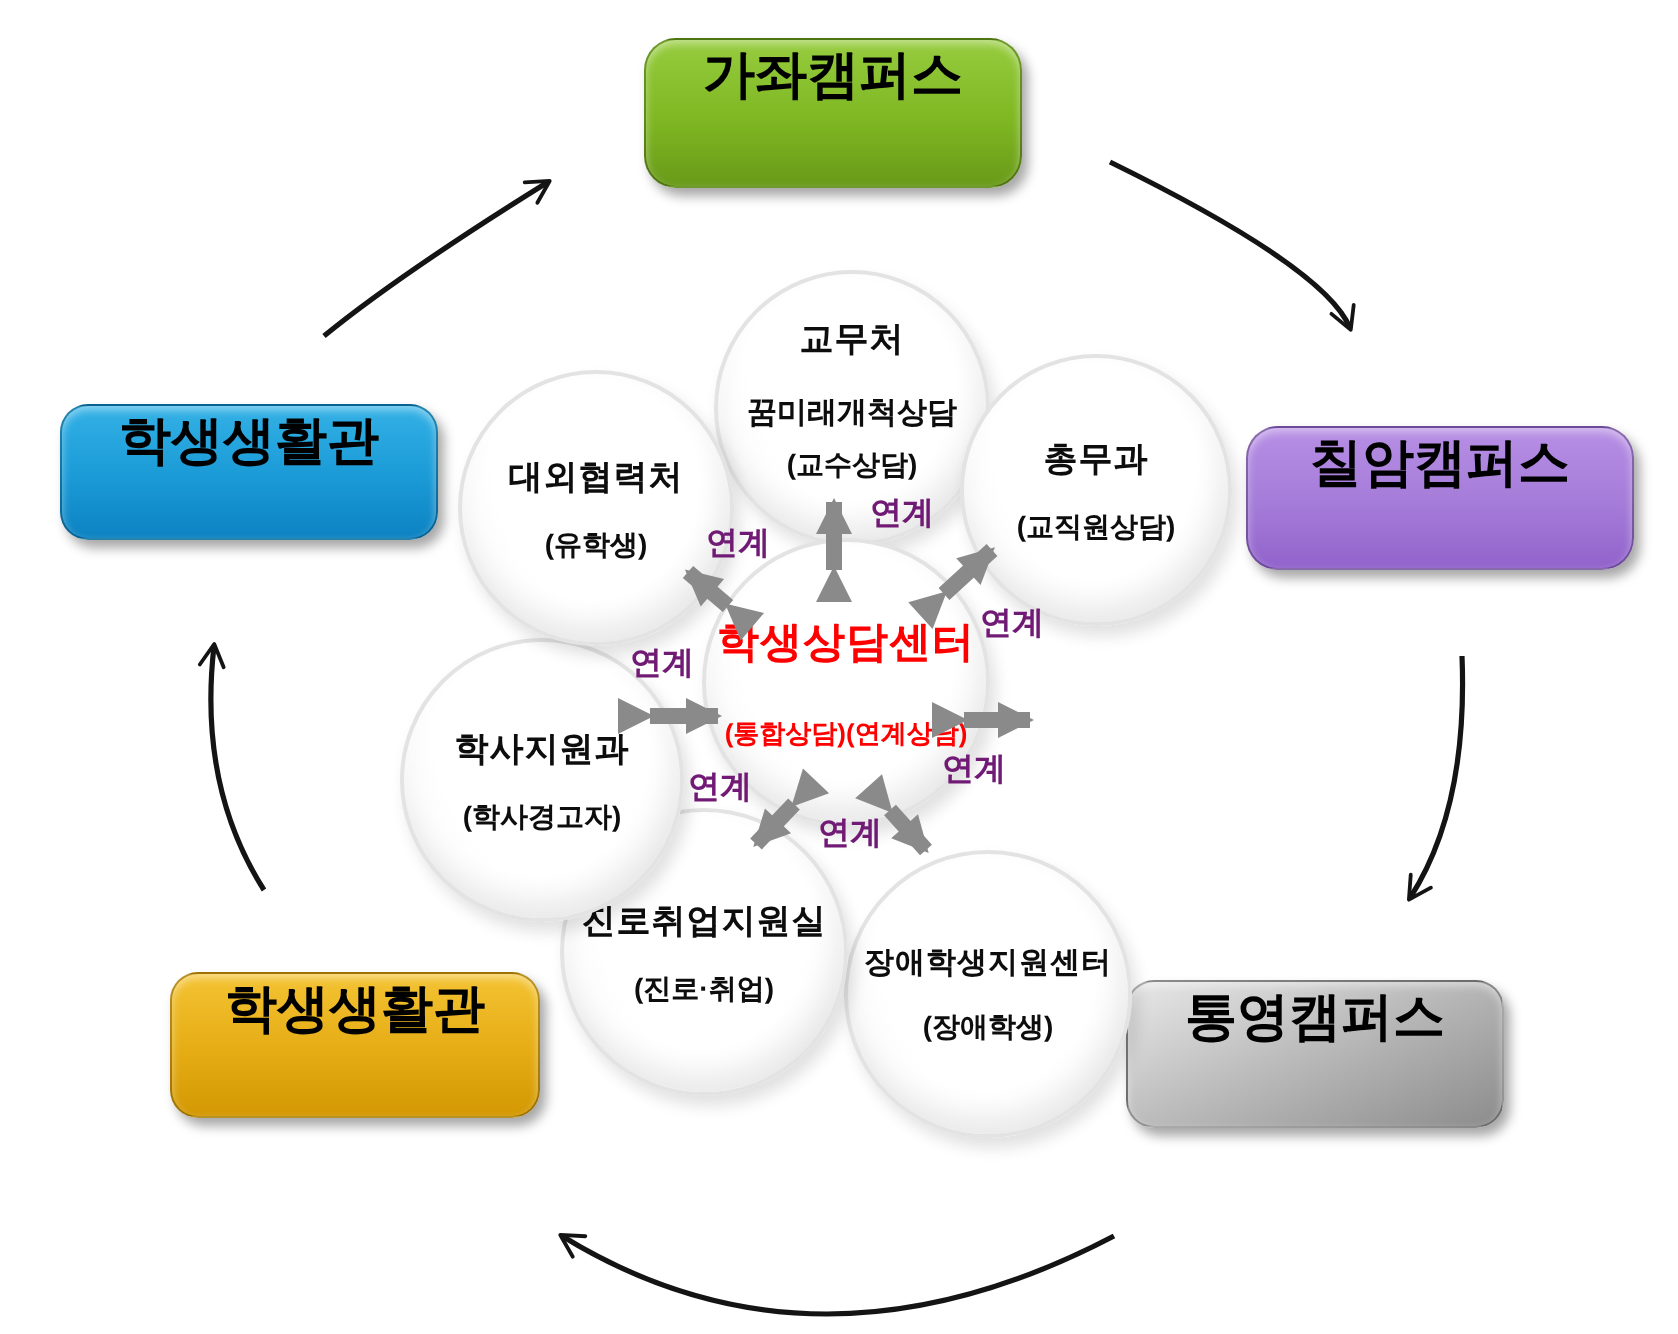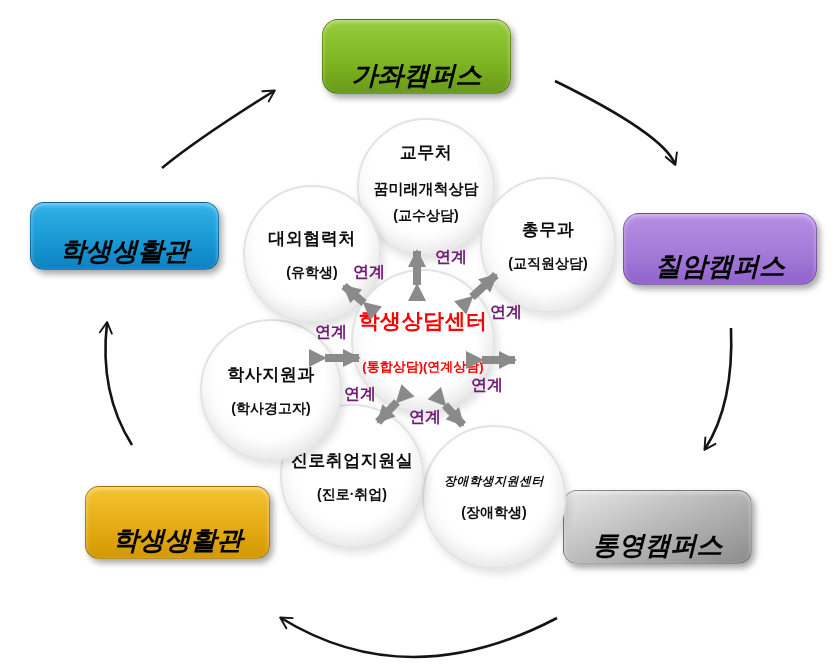--- a/index.html
+++ b/index.html
@@ -1,24 +1,24 @@
 <!DOCTYPE html>
 <html><head>
 <meta charset="utf-8">
 <style>
   html,body{margin:0;padding:0;background:#ffffff;}
   body{width:839px;height:667px;position:relative;overflow:hidden;
        font-family:"Liberation Sans","DejaVu Sans",sans-serif;}
   .stage{position:absolute;inset:0;width:839px;height:667px;}
 
   
-  .campus{position:absolute;display:flex;align-items:flex-end;justify-content:center;
+  .campus{position:absolute;display:flex;align-items:flex-start;justify-content:center;
           font-weight:bold;font-size:26px;color:#000;
           border-radius:16px;border:1px solid rgba(0,0,0,0.25);
-          box-shadow:3px 4px 6px rgba(0,0,0,0.35), inset 0 2px 4px rgba(255,255,255,0.45);font-style:italic;}
+          box-shadow:3px 4px 6px rgba(0,0,0,0.35), inset 0 2px 4px rgba(255,255,255,0.45);}
   .campus-gajwa    {left:322px;top:19px;  width:187px;height:73px;
                     background:linear-gradient(180deg,#96cc3e 0%,#7fb722 55%,#699a19 100%);}
   .campus-changwon {left:30px; top:202px; width:187px;height:66px;border-radius:14px;
                     background:linear-gradient(180deg,#33b1e6 0%,#1a9ad6 55%,#0d82c2 100%);}
   .campus-chilam   {left:623px;top:213px; width:192px;height:70px;
                     background:linear-gradient(180deg,#b78fe5 0%,#a47bd8 55%,#9263cc 100%);}
   .campus-dorm     {left:85px; top:486px; width:183px;height:71px;border-radius:14px;
                     background:linear-gradient(180deg,#f4c333 0%,#e5ac14 55%,#d39803 100%);}
   .campus-tongyeong{left:563px;top:490px; width:187px;height:72px;border-radius:14px;
                     background:linear-gradient(155deg,#e8e8e8 0%,#bdbdbd 45%,#8c8c8c 100%);}
@@ -26,30 +26,30 @@
   
   .circle{position:absolute;border-radius:50%;
           background:radial-gradient(ellipse at 50% 28%,#ffffff 55%,#fbfbfb 72%,#ececec 100%);
           border:2px solid #e3e3e3;
           box-shadow:3px 5px 8px rgba(0,0,0,0.12), inset -3px -9px 14px rgba(0,0,0,0.07), inset 0 5px 7px rgba(255,255,255,0.95);
           display:flex;flex-direction:column;align-items:center;justify-content:center;
           text-align:center;color:#0d0d0d;font-weight:bold;}
   .c-title{font-size:17px;letter-spacing:0.5px;}
   .c-prog {font-size:15px;margin-top:17px;}
   .c-sub  {font-size:14px;margin-top:14px;}
-  .sat-top{left:357px;top:118px;width:134px;height:134px;}
+  .sat-top{left:357px;top:135px;width:134px;height:134px;}
   .sat-top .c-title{margin-top:-8px;}
   .sat-top .c-prog{margin-top:16px;}
   .sat-top .c-sub{margin-top:8px;}
   .sat-topright{left:480px;top:177px;width:132px;height:132px;}
   .sat-right{left:504px;top:314px;width:140px;height:140px;}
   .sat-bottomright{left:422px;top:425px;width:140px;height:140px;}
   .sat-bottomleft{left:280px;top:404px;width:140px;height:140px;}
   .sat-left{left:200px;top:319px;width:138px;height:138px;}
-  .sat-topleft{left:243px;top:185px;width:134px;height:134px;}
+  .sat-topleft{left:229px;top:185px;width:134px;height:134px;}
   .center-circle{left:351px;top:269px;width:140px;height:140px;z-index:1;}
   .center-circle .c-title{font-size:21px;color:#ff0000;}
   .center-circle .c-sub{font-size:13px;color:#ff0000;margin-top:23px;}
 
   
   .lk{position:absolute;transform:translate(-50%,-50%);z-index:4;
       color:#701a75;font-weight:bold;font-size:16px;}
   .lk1{left:451px;top:257px;} .lk2{left:506px;top:312px;}
   .lk3{left:487px;top:385px;} .lk4{left:425px;top:417px;}
   .lk5{left:360px;top:394px;} .lk6{left:331px;top:332px;}
@@ -106,21 +106,21 @@
   <div class="circle sat-top">
     <div class="c-title">교무처</div>
     <div class="c-prog">꿈미래개척상담</div>
     <div class="c-sub">(교수상담)</div>
   </div>
   <div class="circle sat-topright">
     <div class="c-title">총무과</div>
     <div class="c-sub">(교직원상담)</div>
   </div>
   <div class="circle sat-bottomright">
-    <div class="c-title" style="font-size:12px;font-style:italic;">장애학생지원센터</div>
+    <div class="c-title" style="font-size:15px;">장애학생지원센터</div>
     <div class="c-sub">(장애학생)</div>
   </div>
   <div class="circle sat-bottomleft">
     <div class="c-title">진로취업지원실</div>
     <div class="c-sub">(진로·취업)</div>
   </div>
   <div class="circle sat-left">
     <div class="c-title">학사지원과</div>
     <div class="c-sub">(학사경고자)</div>
   </div>

